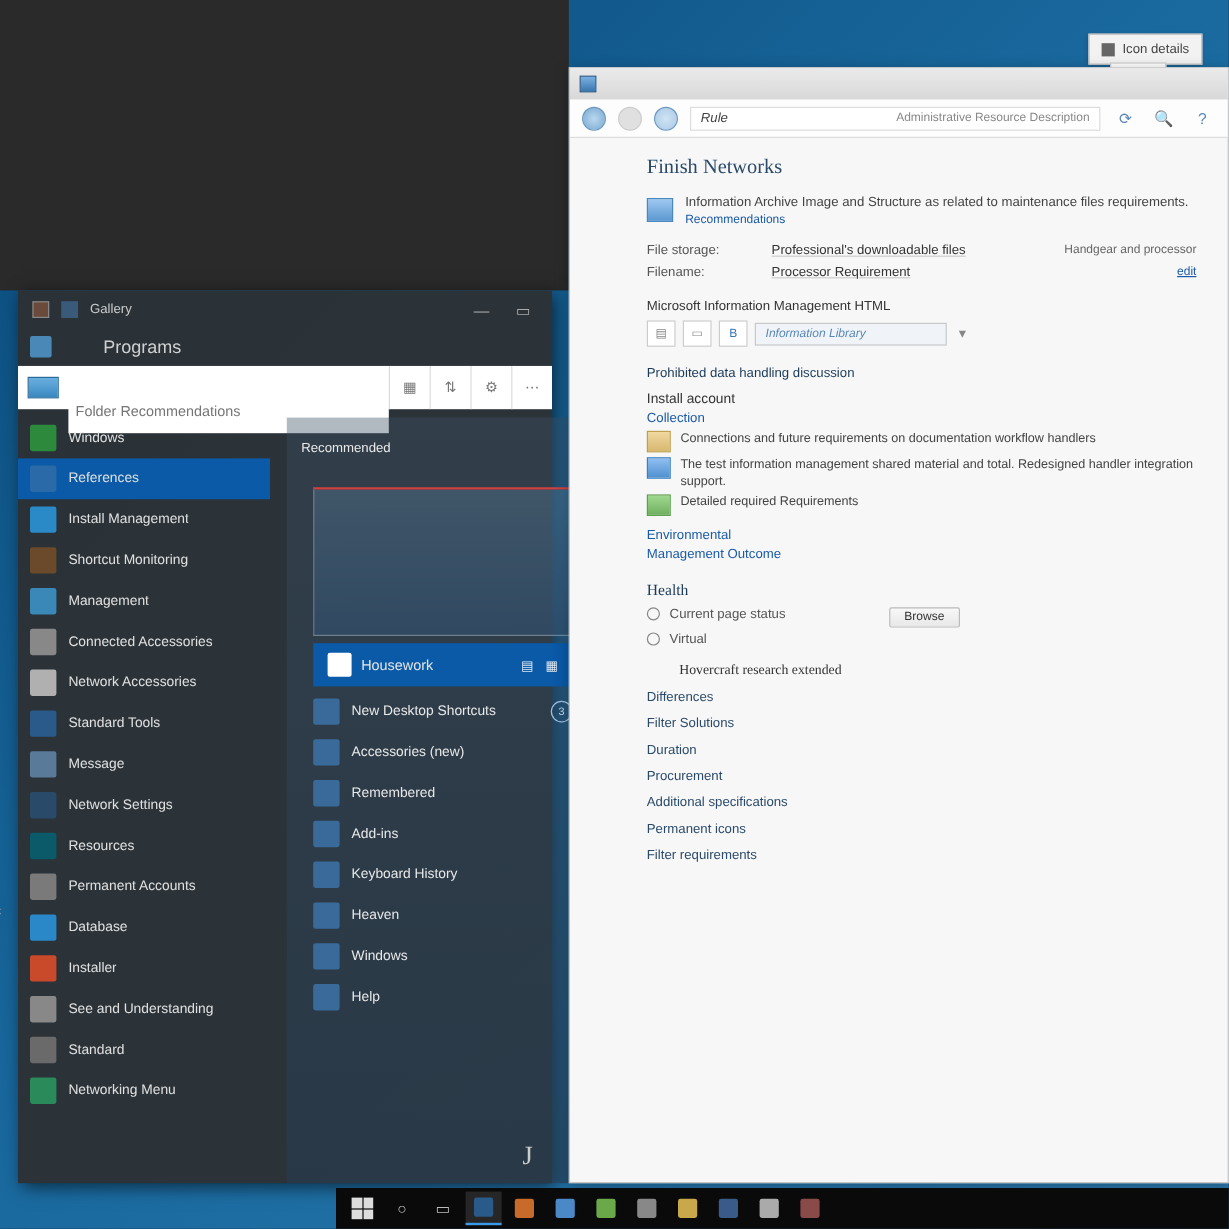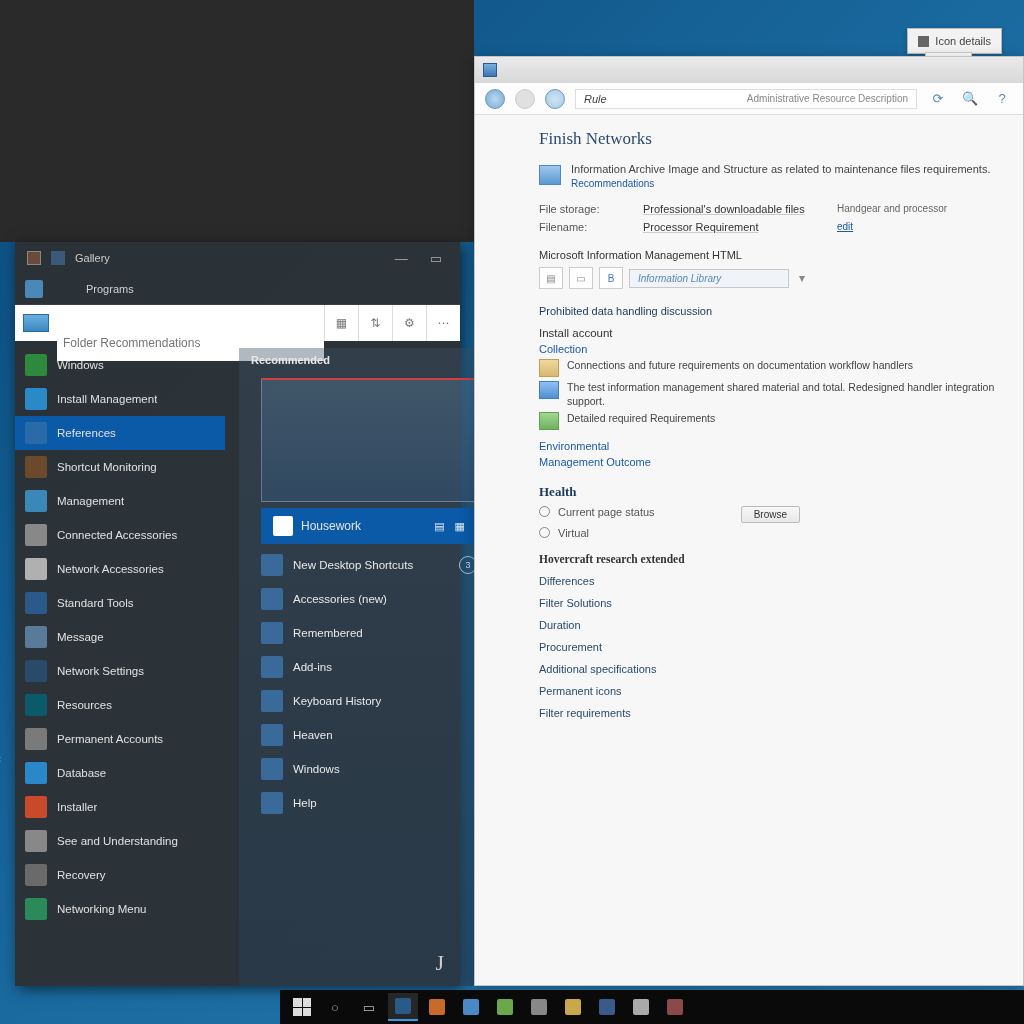--- a/index.html
+++ b/index.html
@@ -21,36 +21,36 @@
 .startmenu { position: absolute; left: 15px; top: 242px; width: 445px; height: 744px; background: rgba(44,48,52,0.95); color: #e6e6e6; font-size: 12px; box-shadow: 3px 3px 14px rgba(0,0,0,0.6); }
 .startmenu-titlebar { display: flex; align-items: center; gap: 10px; padding: 8px 12px; height: 32px; }
 .startmenu-titlebar .sq { width: 14px; height: 14px; background: #6a4a3a; border: 1px solid #888; }
 .startmenu-titlebar .sq2 { width: 14px; height: 14px; background: #3a5a7a; }
 .startmenu-titlebar .ttl { font-size: 11px; color: #ccc; }
 .startmenu-titlebar .wnd-ctl { margin-left: auto; display: flex; gap: 10px; color: #aaa; font-size: 13px; }
 .startmenu-titlebar .wnd-ctl span { cursor: default; padding: 2px 6px; }
 
 .tab-row { display: flex; align-items: center; gap: 10px; padding: 6px 10px; border-bottom: 1px solid #3a3e44; }
 .tab-row .avatar { width: 18px; height: 18px; border-radius: 2px; background: #4a88b8; }
-.tab-row .tlabel { font-size: 11px; color: #d0d0d0; padding-left: 33px; }
+.tab-row .tlabel { font-size: 15px; color: #d0d0d0; padding-left: 33px; }
 
 .search-row { display: flex; align-items: center; background: #fff; margin: 0; padding: 0; height: 36px; }
 .search-row .fic { width: 26px; height: 18px; margin: 0 8px; background: linear-gradient(#6ab0e0,#3a88c0); border: 1px solid #2a6a9a; }
 .search-row input { flex: 1; border: none; outline: none; font-size: 12px; color: #555; height: 100%; padding: 0 6px; margin-top: 40px; }
 .search-row .sbtn { width: 34px; height: 100%; border-left: 1px solid #ddd; display: flex; align-items: center; justify-content: center; color: #777; font-size: 12px; }
 
 .apps-left { position: absolute; left: 0; top: 106px; width: 210px; bottom: 0; overflow: hidden; }
 .apps-right { position: absolute; left: 224px; top: 106px; width: 260px; bottom: 0; overflow: hidden; background: linear-gradient(rgba(60,80,100,0.4), rgba(40,60,80,0.6)); }
 
 .app-item { display: flex; align-items: center; gap: 10px; padding: 6px 10px; height: 34px; white-space: nowrap; overflow: hidden; }
 .app-item .aic { width: 22px; height: 22px; border-radius: 2px; background: #4a6a8a; flex-shrink: 0; }
 .app-item .alabel { font-size: 11.5px; color: #e0e0e0; overflow: hidden; text-overflow: ellipsis; }
 .app-item.active { background: #0a5aa8; }
 
-.apps-right .tile-hdr { padding: 6px 12px; font-size: 11px; color: #e8e8e8; display: flex; align-items: flex-end; gap: 8px; font-weight: bold; }
+.apps-right .tile-hdr { padding: 20px 12px; font-size: 11px; color: #e8e8e8; display: flex; align-items: flex-end; gap: 8px; }
 .apps-right .tile-hdr .rch { margin-left: auto; color: #ccc; font-size: 10px; }
 .apps-right .wide-tile { margin: 6px 22px; height: 124px; border: 1px solid rgba(255,255,255,0.25); background: linear-gradient(rgba(90,130,160,0.35), rgba(50,80,110,0.65)); padding: 8px; color: #eee; font-size: 10px; display: flex; align-items: flex-start; justify-content: center; }
 .apps-right .wide-tile.hl { border-top: 2px solid #d04040; }
 .apps-right .wide-tile .tname { margin-top: 34px; font-size: 11.5px; }
 .apps-right .tile-highlight { background: #0a5aa8; display: flex; align-items: center; gap: 8px; padding: 8px 12px; margin: 4px 22px; }
 .apps-right .tile-highlight .tic { width: 20px; height: 20px; background: #fff; border-radius: 2px; }
 .apps-right .tile-highlight .tlbl { font-size: 12px; }
 .apps-right .tile-highlight .rbtns { margin-left: auto; display: flex; gap: 10px; color: #e0e8f0; font-size: 11px; }
 
 .tile-row2 { display: flex; align-items: center; gap: 10px; padding: 6px 22px; }
@@ -78,38 +78,38 @@
 .cp-body { flex: 1; overflow-y: auto; padding: 14px 26px 40px 64px; font-size: 12px; color: #333; }
 .cp-body h2 { font-family: "Segoe UI Light", "Segoe UI", serif; font-weight: 400; font-size: 17px; color: #2a4a6a; margin-bottom: 14px; }
 .cp-intro { display: flex; gap: 10px; align-items: flex-start; margin-bottom: 14px; font-size: 11px; color: #444; }
 .cp-intro .iic { width: 22px; height: 20px; background: linear-gradient(#a0c8f0,#5a98d0); border: 1px solid #4a88c0; flex-shrink: 0; margin-top: 2px; }
 .cp-intro .ilink { color: #1a5aa8; font-size: 10px; display: inline-block; margin-top: 3px; text-decoration: none; }
 
 .cp-grid { display: grid; grid-template-columns: 90px 1fr 160px; gap: 6px 14px; font-size: 11px; margin-bottom: 16px; }
 .cp-grid .lbl { color: #555; }
 .cp-grid .val { color: #333; }
 .cp-grid .val.u { text-decoration: underline; text-decoration-color: #ccc; }
-.cp-grid .xtra { color: #666; font-size: 10px; }
+.cp-grid .xtra { color: #666; font-size: 10px; text-align: right; }
 
 .cp-sub { font-size: 11px; color: #333; margin: 10px 0 6px 0; }
 .cp-toolbox { display: flex; align-items: center; gap: 6px; margin-bottom: 16px; }
 .cp-toolbox .tb { width: 24px; height: 22px; border: 1px solid #ccc; background: #fff; display: flex; align-items: center; justify-content: center; font-size: 10px; color: #888; }
 .cp-toolbox .tbwide { flex: 1; max-width: 160px; border: 1px solid #c8c8c8; background: #f0f4f8; padding: 3px 8px; font-size: 10px; color: #5a88b8; font-style: italic; }
 .cp-toolbox .dd { width: 14px; color: #888; text-align: center; }
 
 .cp-section { margin-top: 10px; }
 .cp-section .shdr { font-size: 11.5px; color: #333; margin-bottom: 4px; }
 .cp-section .slink { color: #1a5aa8; font-size: 11px; display: block; margin: 2px 0; cursor: default; }
 .cp-section .sline { display: flex; gap: 8px; align-items: flex-start; font-size: 11px; color: #444; margin: 4px 0; }
 .cp-section .sline .sic { width: 20px; height: 18px; background: linear-gradient(#f0d8a0,#d8b870); border: 1px solid #c0a050; flex-shrink: 0; }
 .cp-section .sline .sic.blue { background: linear-gradient(#90c0f0,#5090d0); border-color: #4080c0; }
 .cp-section .sline .sic.grn { background: linear-gradient(#a0d890,#70b060); border-color: #60a050; }
 .cp-section .sline .stxt { font-size: 10.5px; color: #444; line-height: 1.3; }
 
-.cp-h3 { font-family: "Segoe UI", serif; font-size: 13px; color: #1a3a5a; margin: 16px 0 6px 0; font-weight: 700; }
+.cp-h3 { font-family: "Segoe UI", serif; font-size: 13px; color: #1a3a5a; margin: 16px 0 6px 0; font-weight: 400; }
 .cp-row-opt { display: flex; align-items: flex-start; gap: 8px; font-size: 11px; color: #555; margin: 4px 0; }
 .cp-row-opt .r { width: 11px; height: 11px; border: 1px solid #888; border-radius: 50%; }
 .cp-row-opt .gap { width: 70px; }
 .cp-row-opt .btn { border: 1px solid #bbb; background: linear-gradient(#f8f8f8,#e8e8e8); padding: 2px 12px; font-size: 10px; color: #333; border-radius: 2px; }
 
 .cp-list .litem { font-size: 11px; color: #2a4a6a; margin: 10px 0 4px 0; }
 
 
 .taskbar { position: absolute; left: 280px; bottom: 0; right: 0; height: 34px; background: #0a0a0a; display: flex; align-items: center; padding: 0 8px; gap: 4px; }
 .taskbar .start { width: 28px; height: 28px; display: flex; align-items: center; justify-content: center; }
@@ -157,29 +157,29 @@
     <span class="sbtn u">⇅</span>
     <span class="sbtn u">⚙</span>
     <span class="sbtn u">⋯</span>
   </div>
 
   <div class="apps-left" id="apps-left">
       <div class="app-item">
         <span class="aic" style="background:#2d8a3d;"></span>
         <span class="alabel">Windows</span>
       </div>
-      <div class="app-item">
-        <span class="aic" style="background:#2a8ac8;"></span>
-        <span class="alabel">Install Management</span>
-      </div>
       <div class="app-item active">
         <span class="aic" style="background:#2a6aa8;"></span>
         <span class="alabel">References</span>
       </div>
       <div class="app-item">
+        <span class="aic" style="background:#2a8ac8;"></span>
+        <span class="alabel">Install Management</span>
+      </div>
+      <div class="app-item">
         <span class="aic" style="background:#6a4a2a;"></span>
         <span class="alabel">Shortcut Monitoring</span>
       </div>
       <div class="app-item">
         <span class="aic" style="background:#3a88b8;"></span>
         <span class="alabel">Management</span>
       </div>
       <div class="app-item">
         <span class="aic" style="background:#888;"></span>
         <span class="alabel">Connected Accessories</span>
@@ -215,21 +215,21 @@
       <div class="app-item">
         <span class="aic" style="background:#c84a2a;"></span>
         <span class="alabel">Installer</span>
       </div>
       <div class="app-item">
         <span class="aic" style="background:#888;"></span>
         <span class="alabel">See and Understanding</span>
       </div>
       <div class="app-item">
         <span class="aic" style="background:#6a6a6a;"></span>
-        <span class="alabel">Recovery</span>
+        <span class="alabel">Standard</span>
       </div>
       <div class="app-item">
         <span class="aic" style="background:#2a8a5a;"></span>
         <span class="alabel">Networking Menu</span>
       </div>
     </div>
 
   <div class="apps-right">
     <div class="tile-hdr">
       <span>Recommended</span>
@@ -370,21 +370,21 @@
       <span class="r"></span>
       <span>Current page status</span>
       <span class="gap"></span>
       <span class="btn">Browse</span>
     </div>
     <div class="cp-row-opt">
       <span class="r"></span>
       <span>Virtual</span>
     </div>
 
-    <div class="cp-h3" style="color:#333;font-size:11.5px;margin-top:14px;">Hovercraft research extended</div>
+    <div class="cp-h3" style="color:#333;font-size:11.5px;margin-top:14px;margin-left:27px;">Hovercraft research extended</div>
 
     <div class="cp-list" id="cp-list">
         <div class="litem">Differences</div>
         <div class="litem">Filter Solutions</div>
         <div class="litem">Duration</div>
         <div class="litem">Procurement</div>
         <div class="litem">Additional specifications</div>
         <div class="litem">Permanent icons</div>
         <div class="litem">Filter requirements</div>
       </div>

